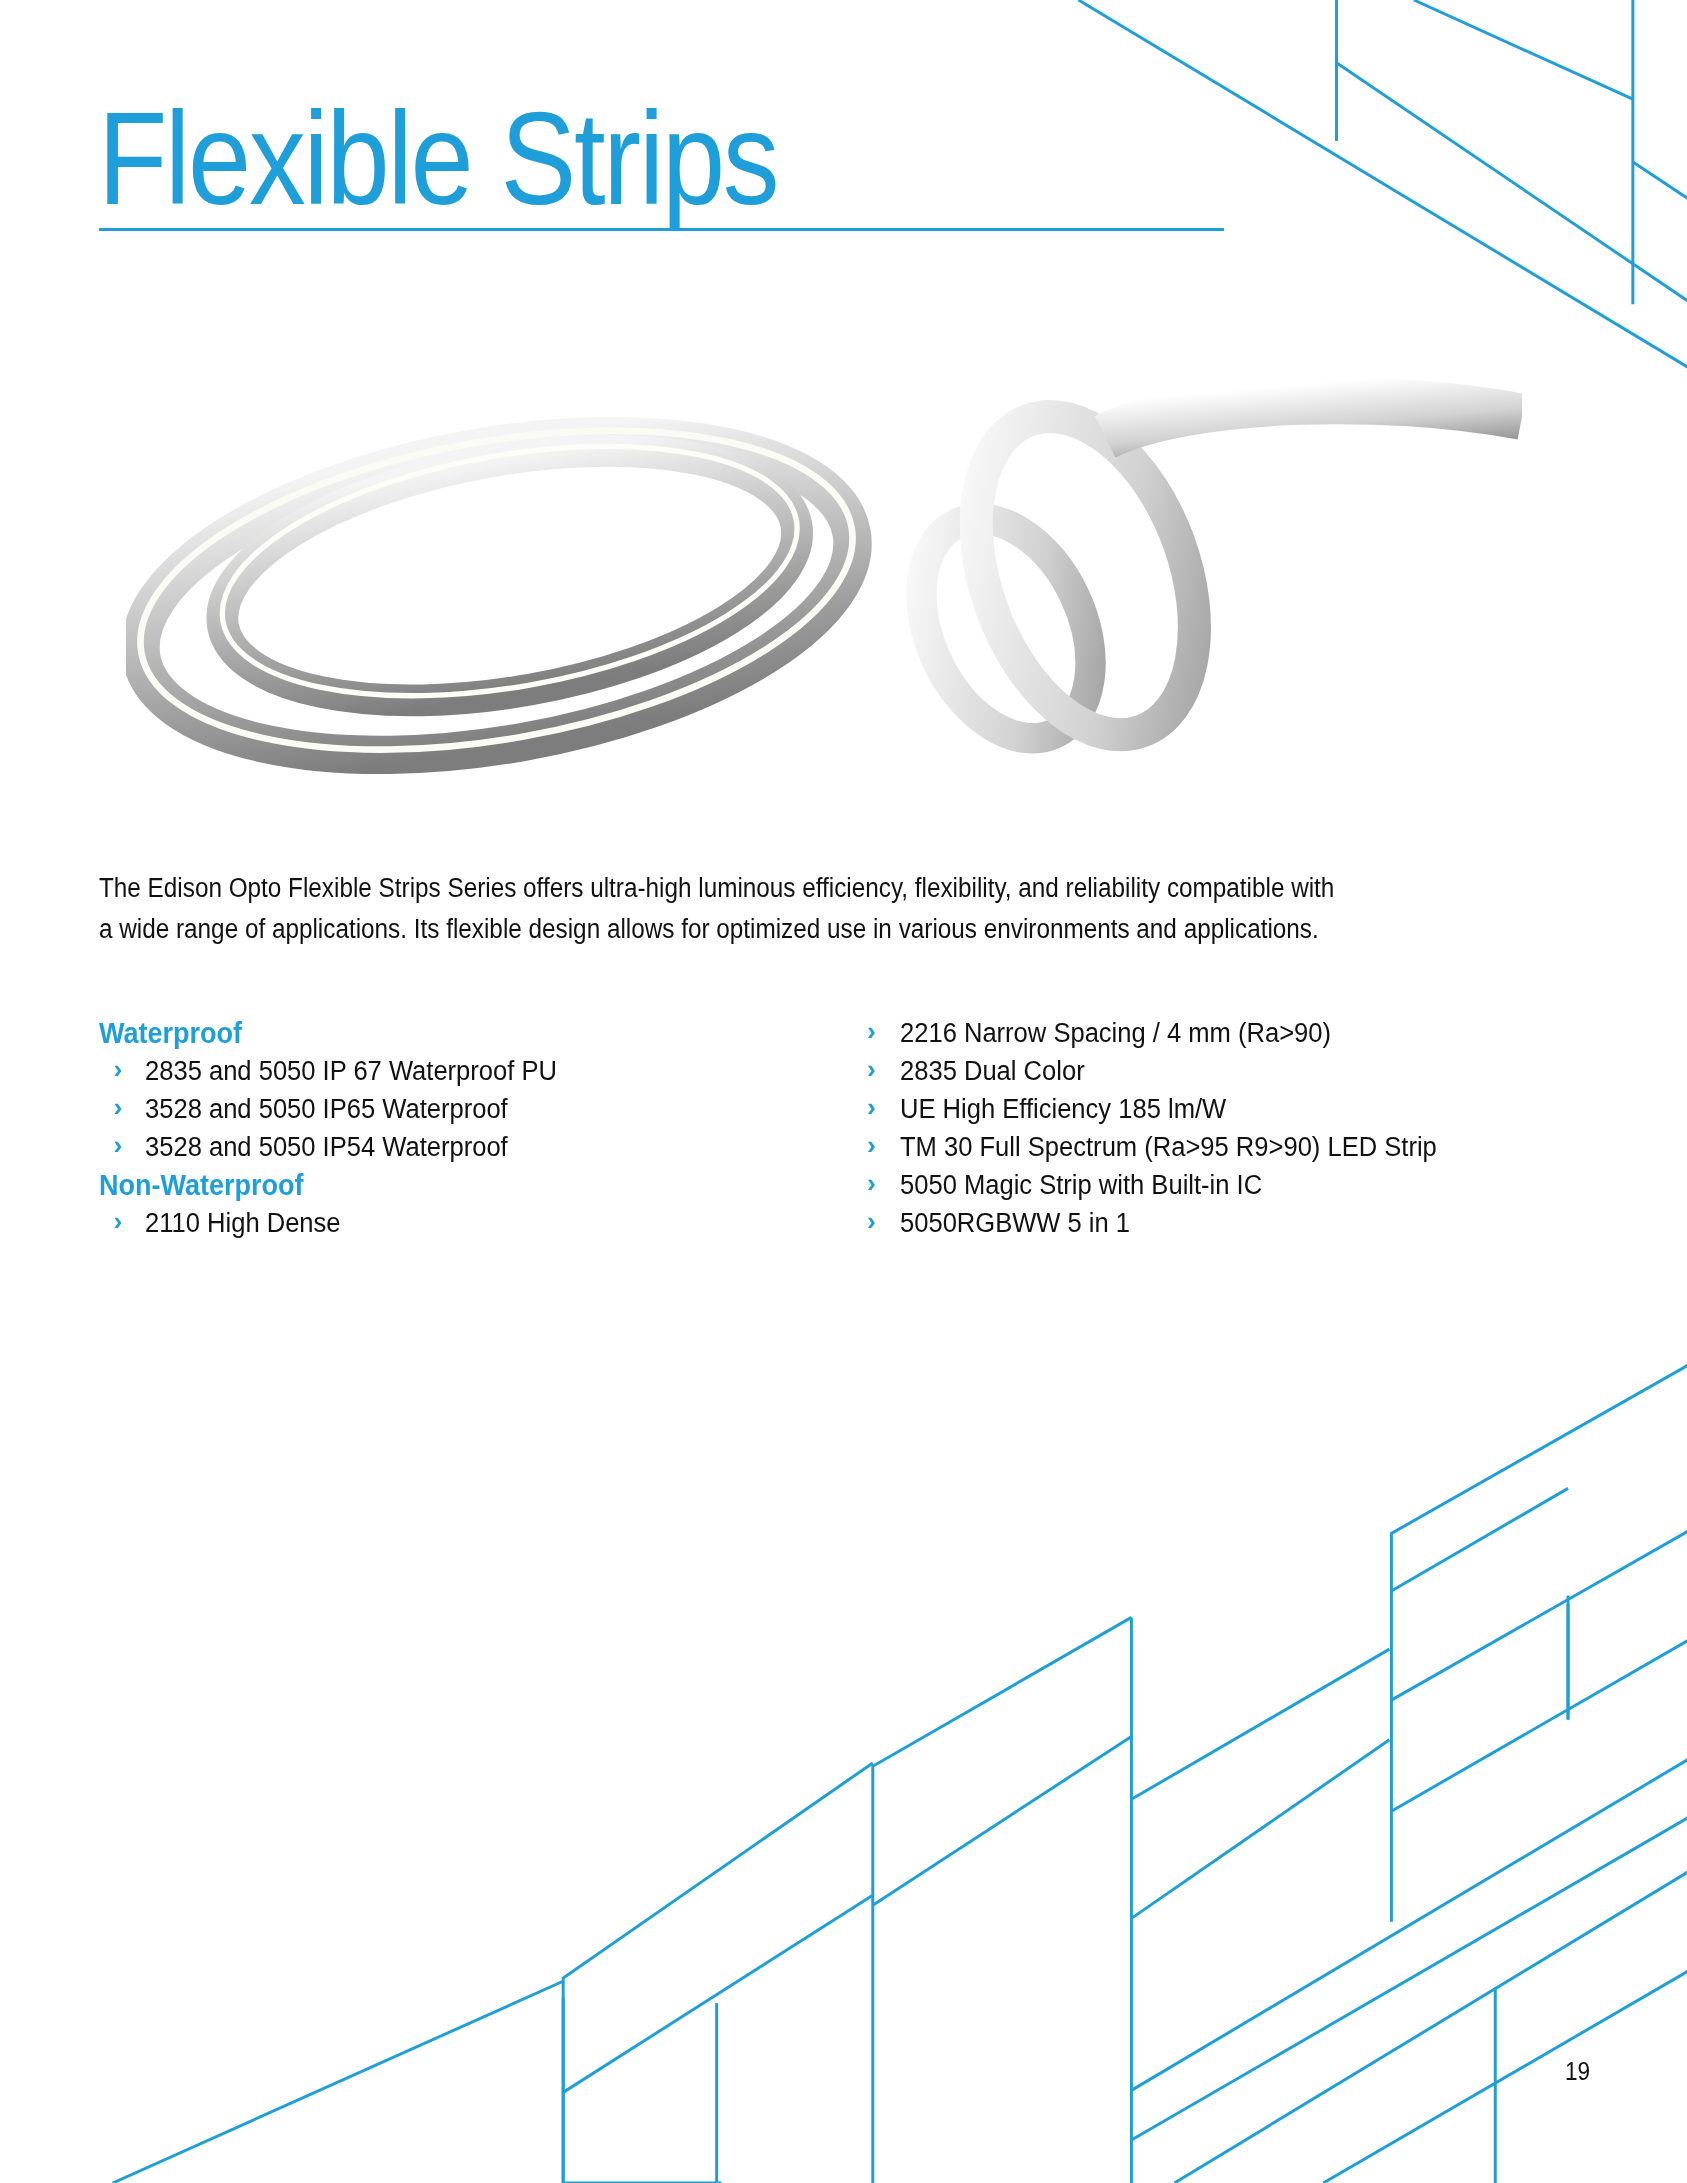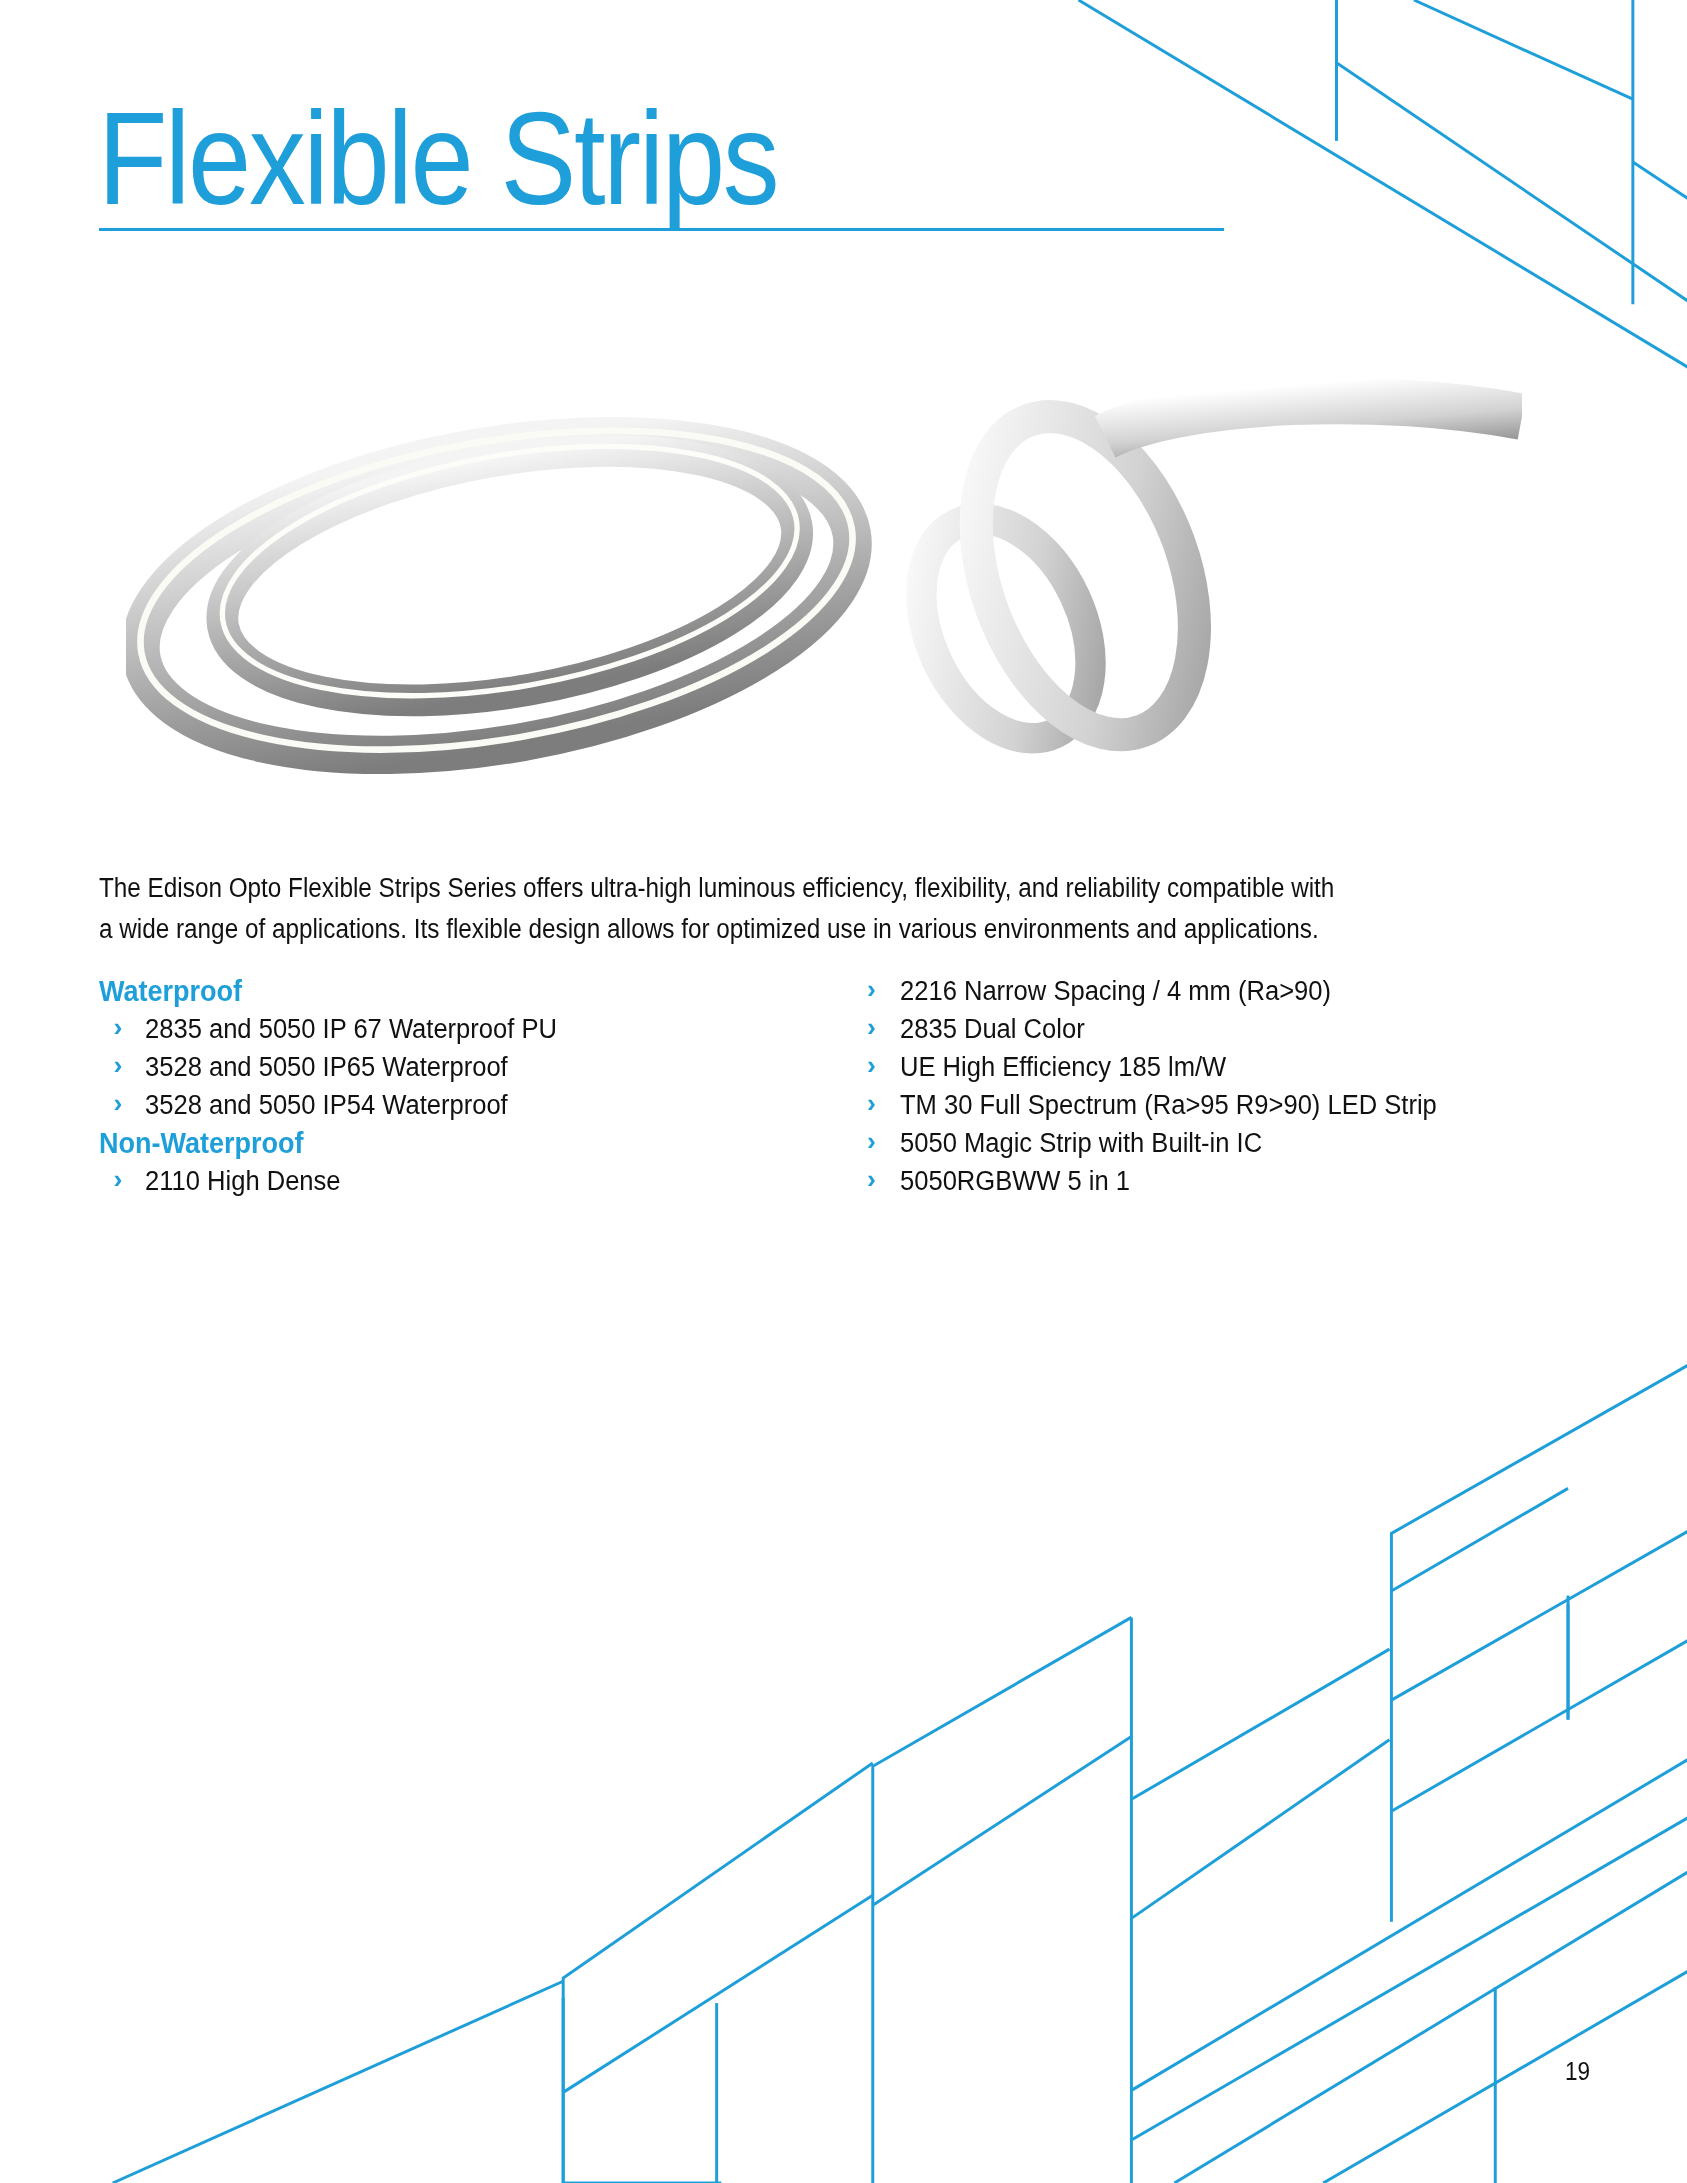--- a/index.html
+++ b/index.html
@@ -28,21 +28,21 @@
     }
 
     .intro {
       position: absolute; left: 99px; top: 868px; width: 1522px;
       font-size: 27px; line-height: 41px; color: #111;
       transform: scaleX(0.9); transform-origin: left top;
       white-space: nowrap;
     }
     .intro div { white-space: nowrap; }
 
-    .col { position: absolute; top: 972px; }
+    .col { position: absolute; top: 1014px; }
     .col.left { left: 99px; }
     .col.right { left: 867px; }
 
     .cat-heading {
       font-weight: 700; font-size: 30px; line-height: 37px; color: #1e9fd9;
       height: 38px; transform: scaleX(0.9); transform-origin: left top; white-space: nowrap;
     }
     .item {
       position: relative; height: 38px; white-space: nowrap;
     }

